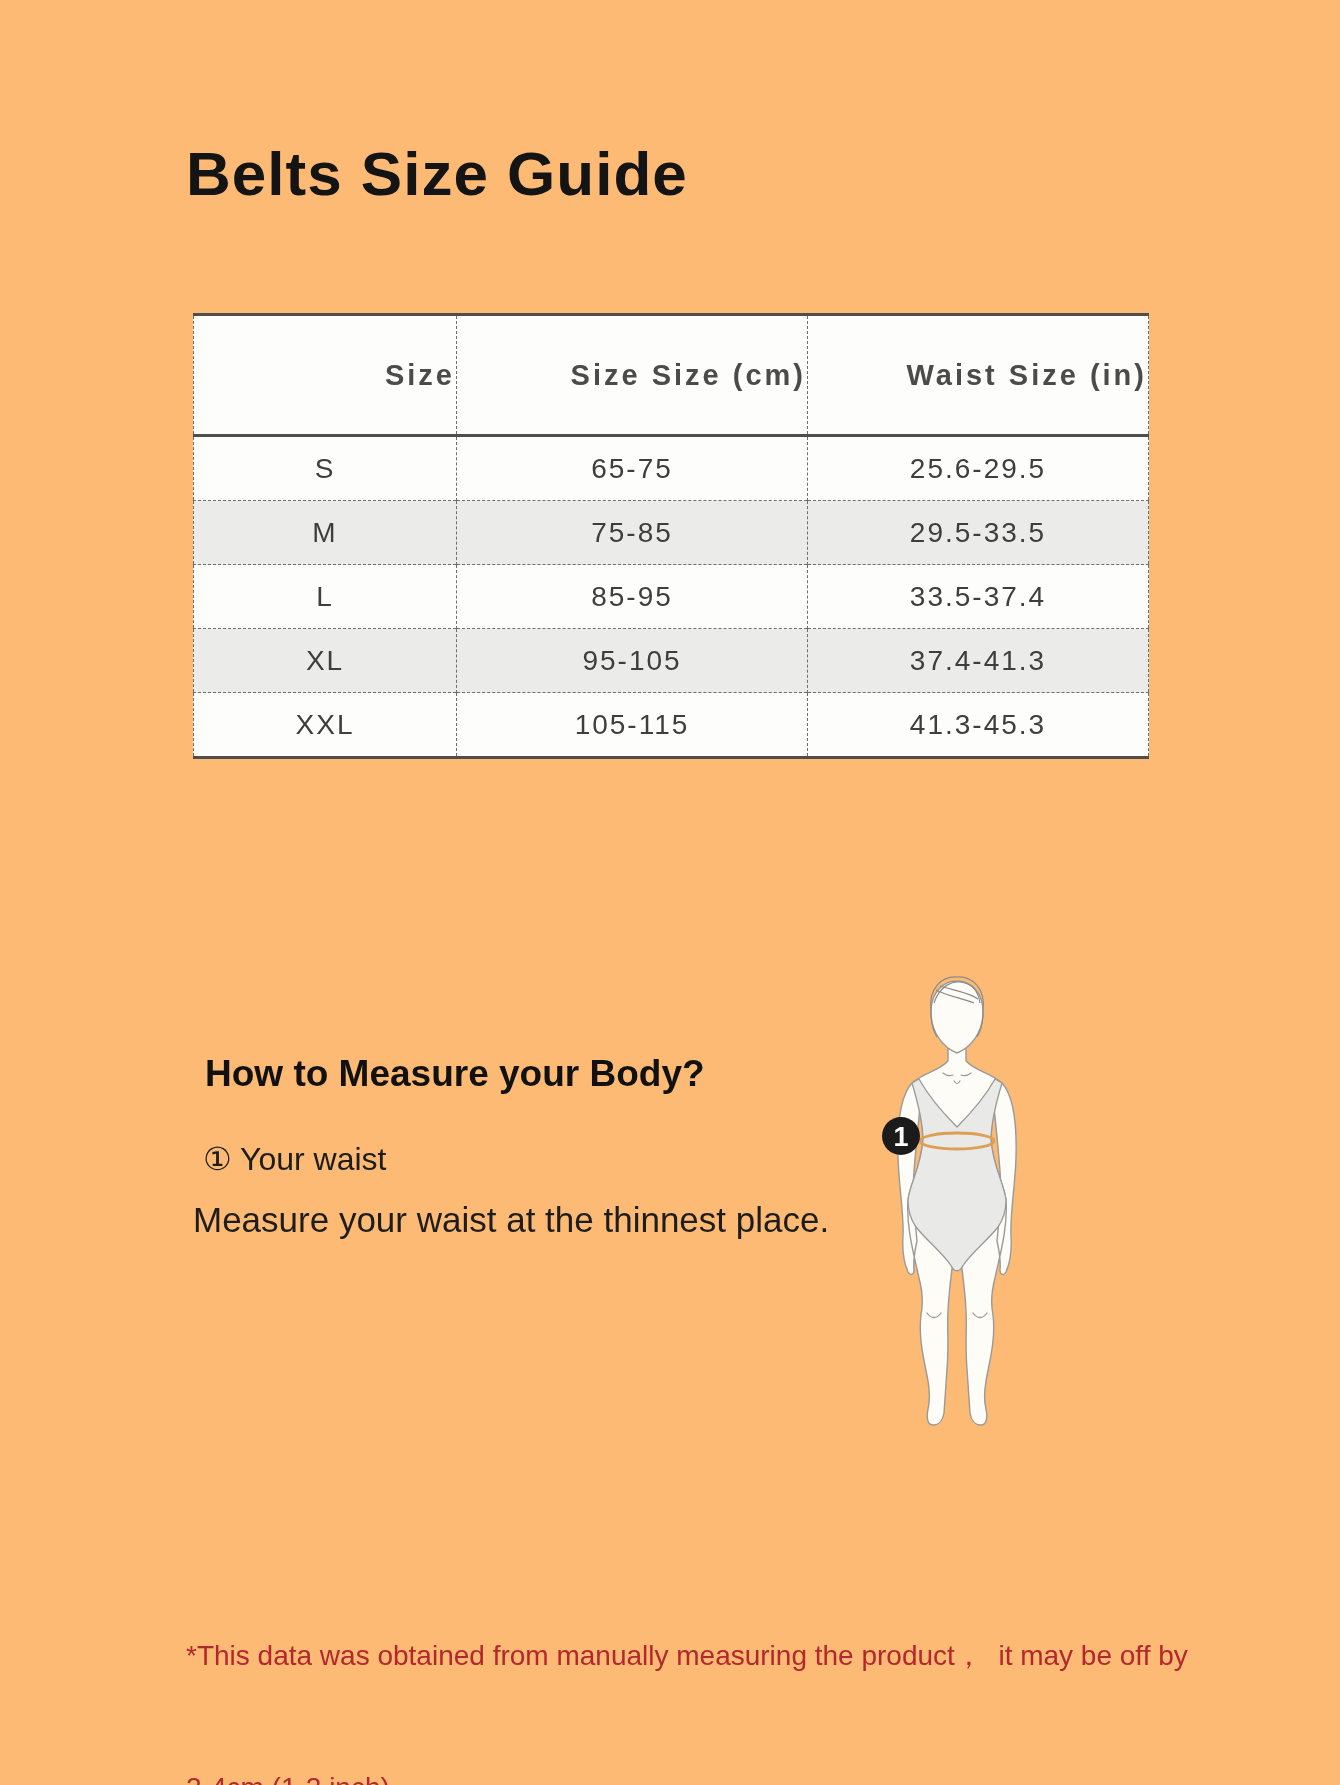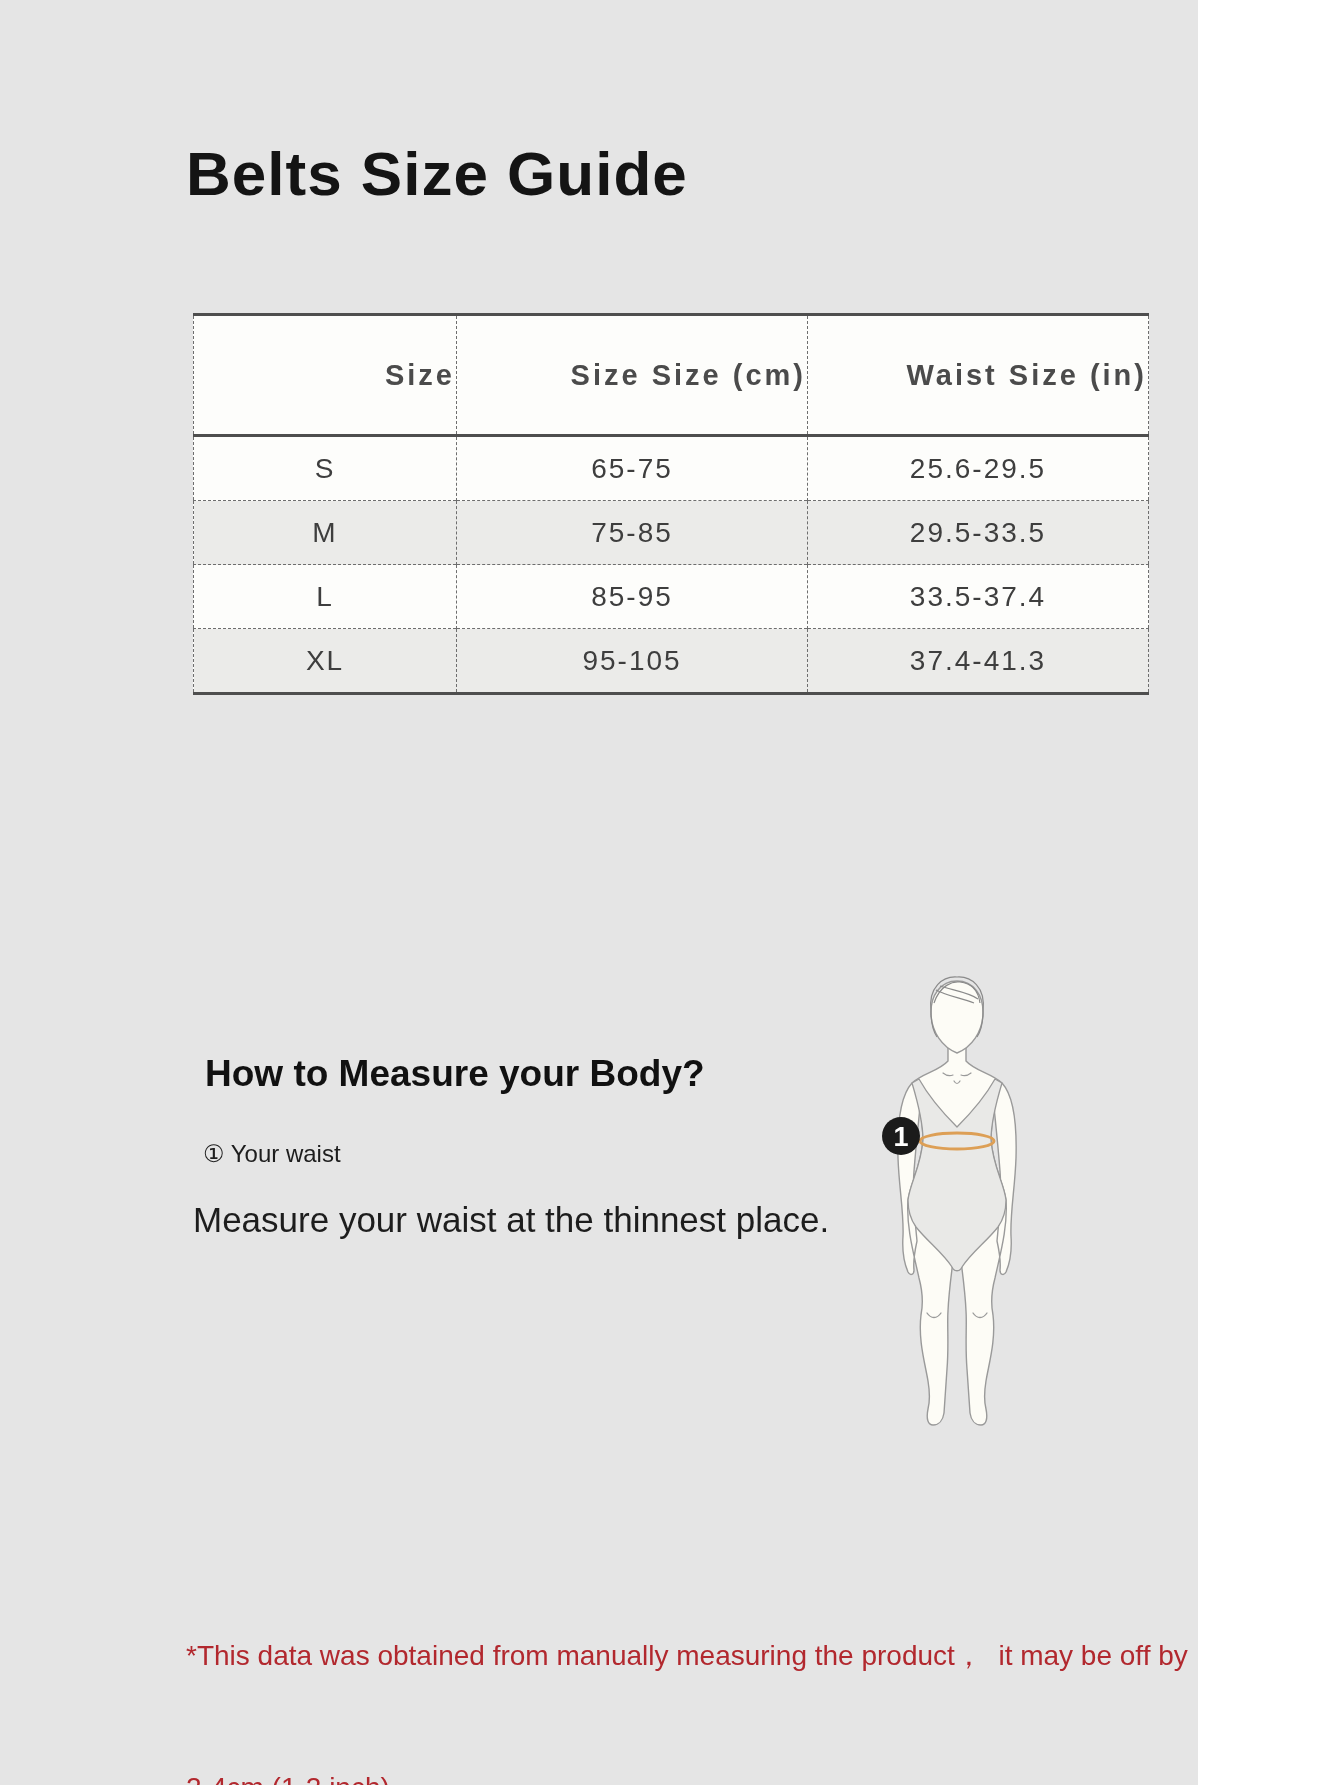--- a/index.html
+++ b/index.html
@@ -1,20 +1,20 @@
 <!DOCTYPE html>
 <html><head>
 <meta charset="utf-8">
 <style>
   html,body{margin:0;padding:0;}
   .page{
     position:relative;
-    width:1198px;
+    width:1340px;
     height:1785px;
-    background:#e5e5e5;
+    background:#fdba74;
     font-family:"Liberation Sans","DejaVu Sans",sans-serif;
     color:#222;
     overflow:hidden;
   }
   .page-title{
     position:absolute;
     left:186px; top:96px;
     font-size:62px;
     font-weight:700;
     color:#141414;
@@ -62,21 +62,21 @@
   .measure-heading{
     position:absolute;
     left:205px; top:1022px;
     font-size:37px;
     font-weight:700;
     color:#111;
   }
   .step-label{
     position:absolute;
     left:203px; top:1140px;
-    font-size:24px;
+    font-size:32px;
     color:#1d1d1d;
   }
   .step-instruction{
     position:absolute;
     left:193px; top:1200px;
     font-size:35px;
     color:#1d1d1d;
   }
   .figure-wrap{
     position:absolute;
@@ -127,20 +127,25 @@
       </tr>
       <tr>
         <td>L</td>
         <td>85-95</td>
         <td>33.5-37.4</td>
       </tr>
       <tr>
         <td>XL</td>
         <td>95-105</td>
         <td>37.4-41.3</td>
+      </tr>
+      <tr>
+        <td>XXL</td>
+        <td>105-115</td>
+        <td>41.3-45.3</td>
       </tr>
     </tbody>
   </table>
 
   <h2 class="measure-heading">How to Measure your Body?</h2>
   <div class="step-label">① Your waist</div>
   <div class="step-instruction">Measure your waist at the thinnest place.</div>
 
   <div class="figure-wrap">
     <svg width="200" height="460" viewBox="0 0 200 460" xmlns="http://www.w3.org/2000/svg">

